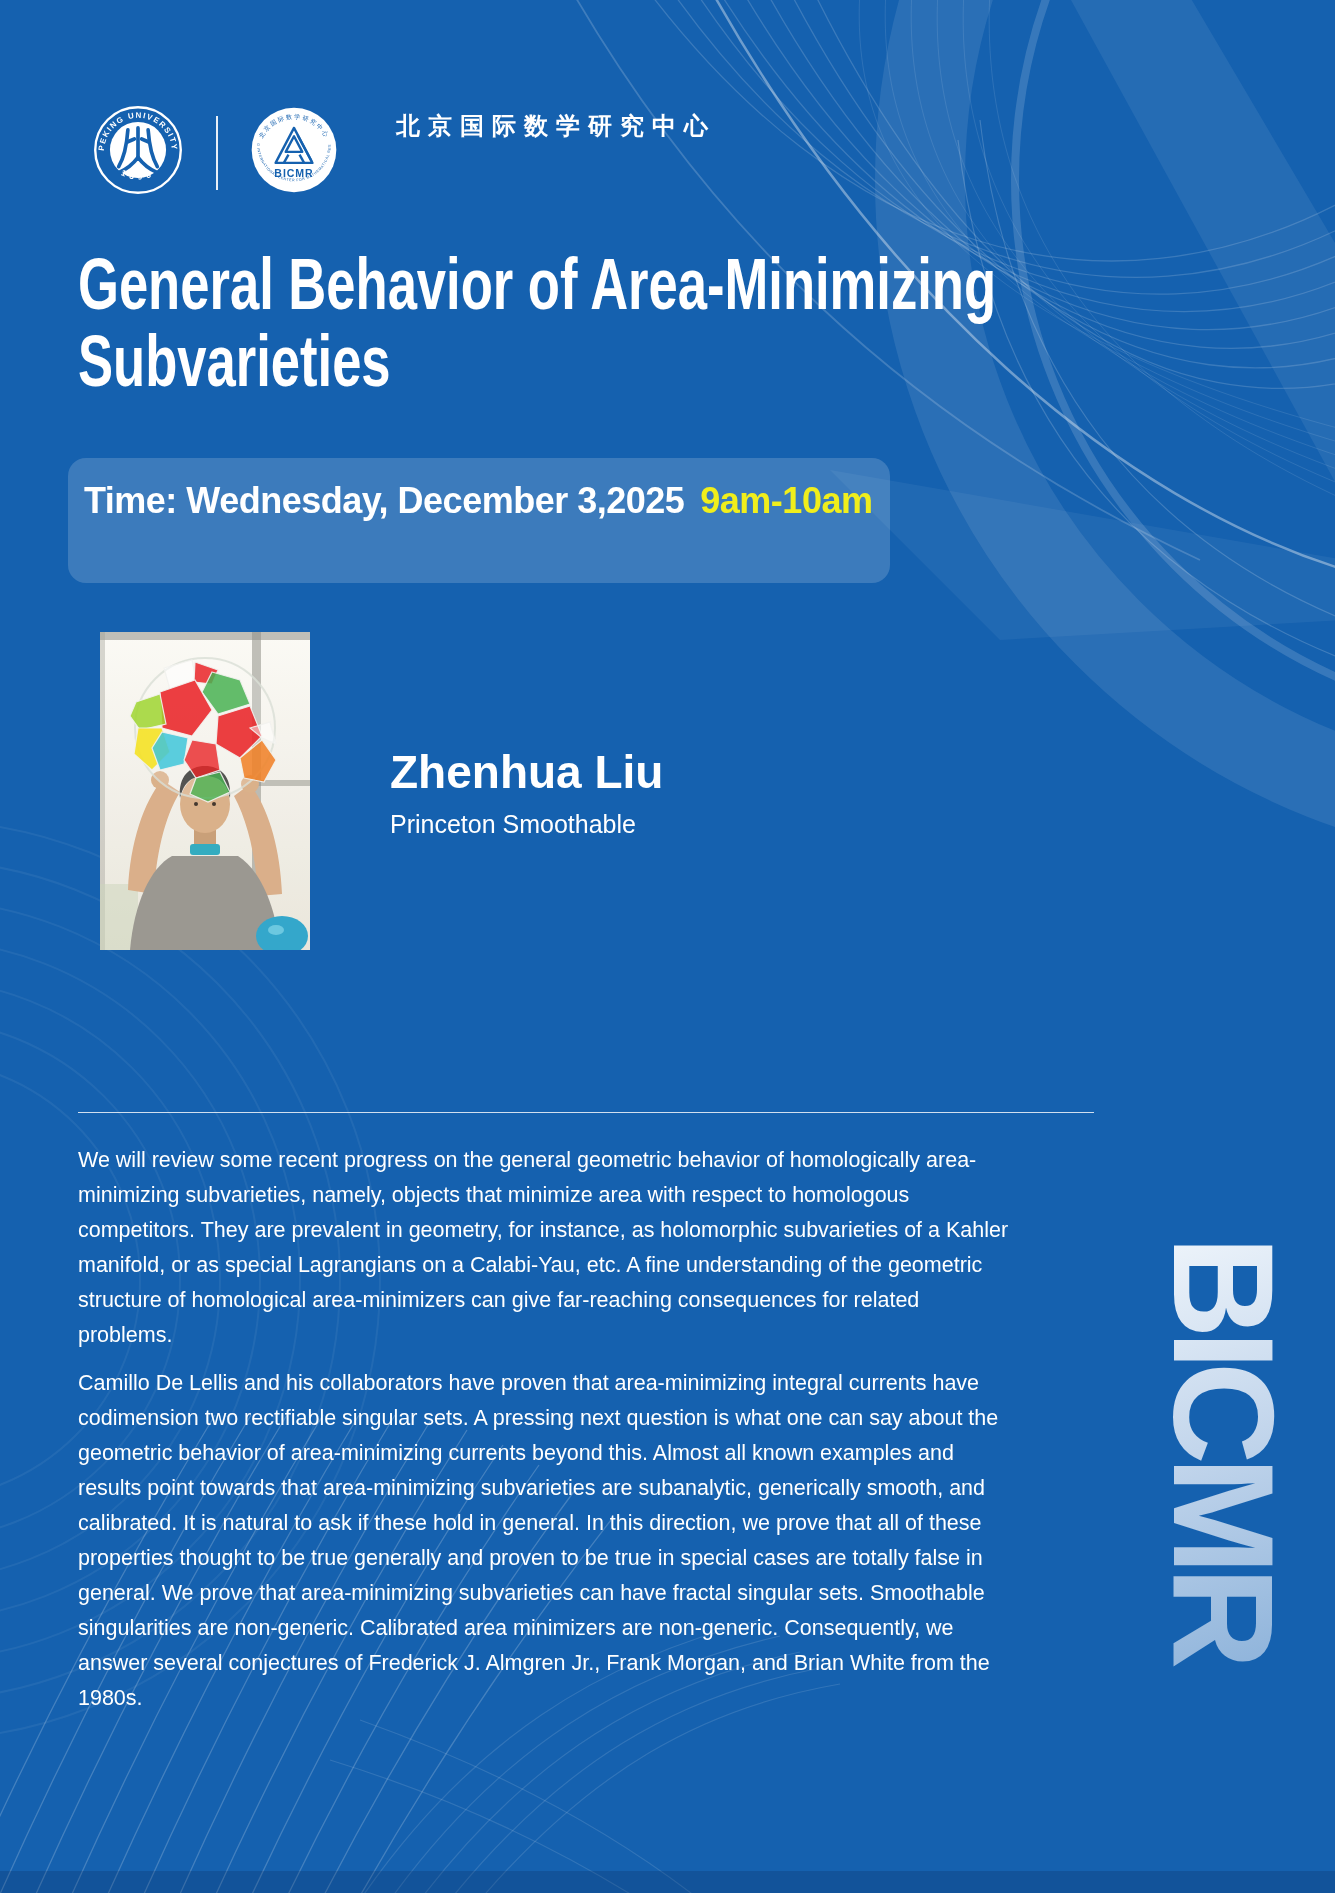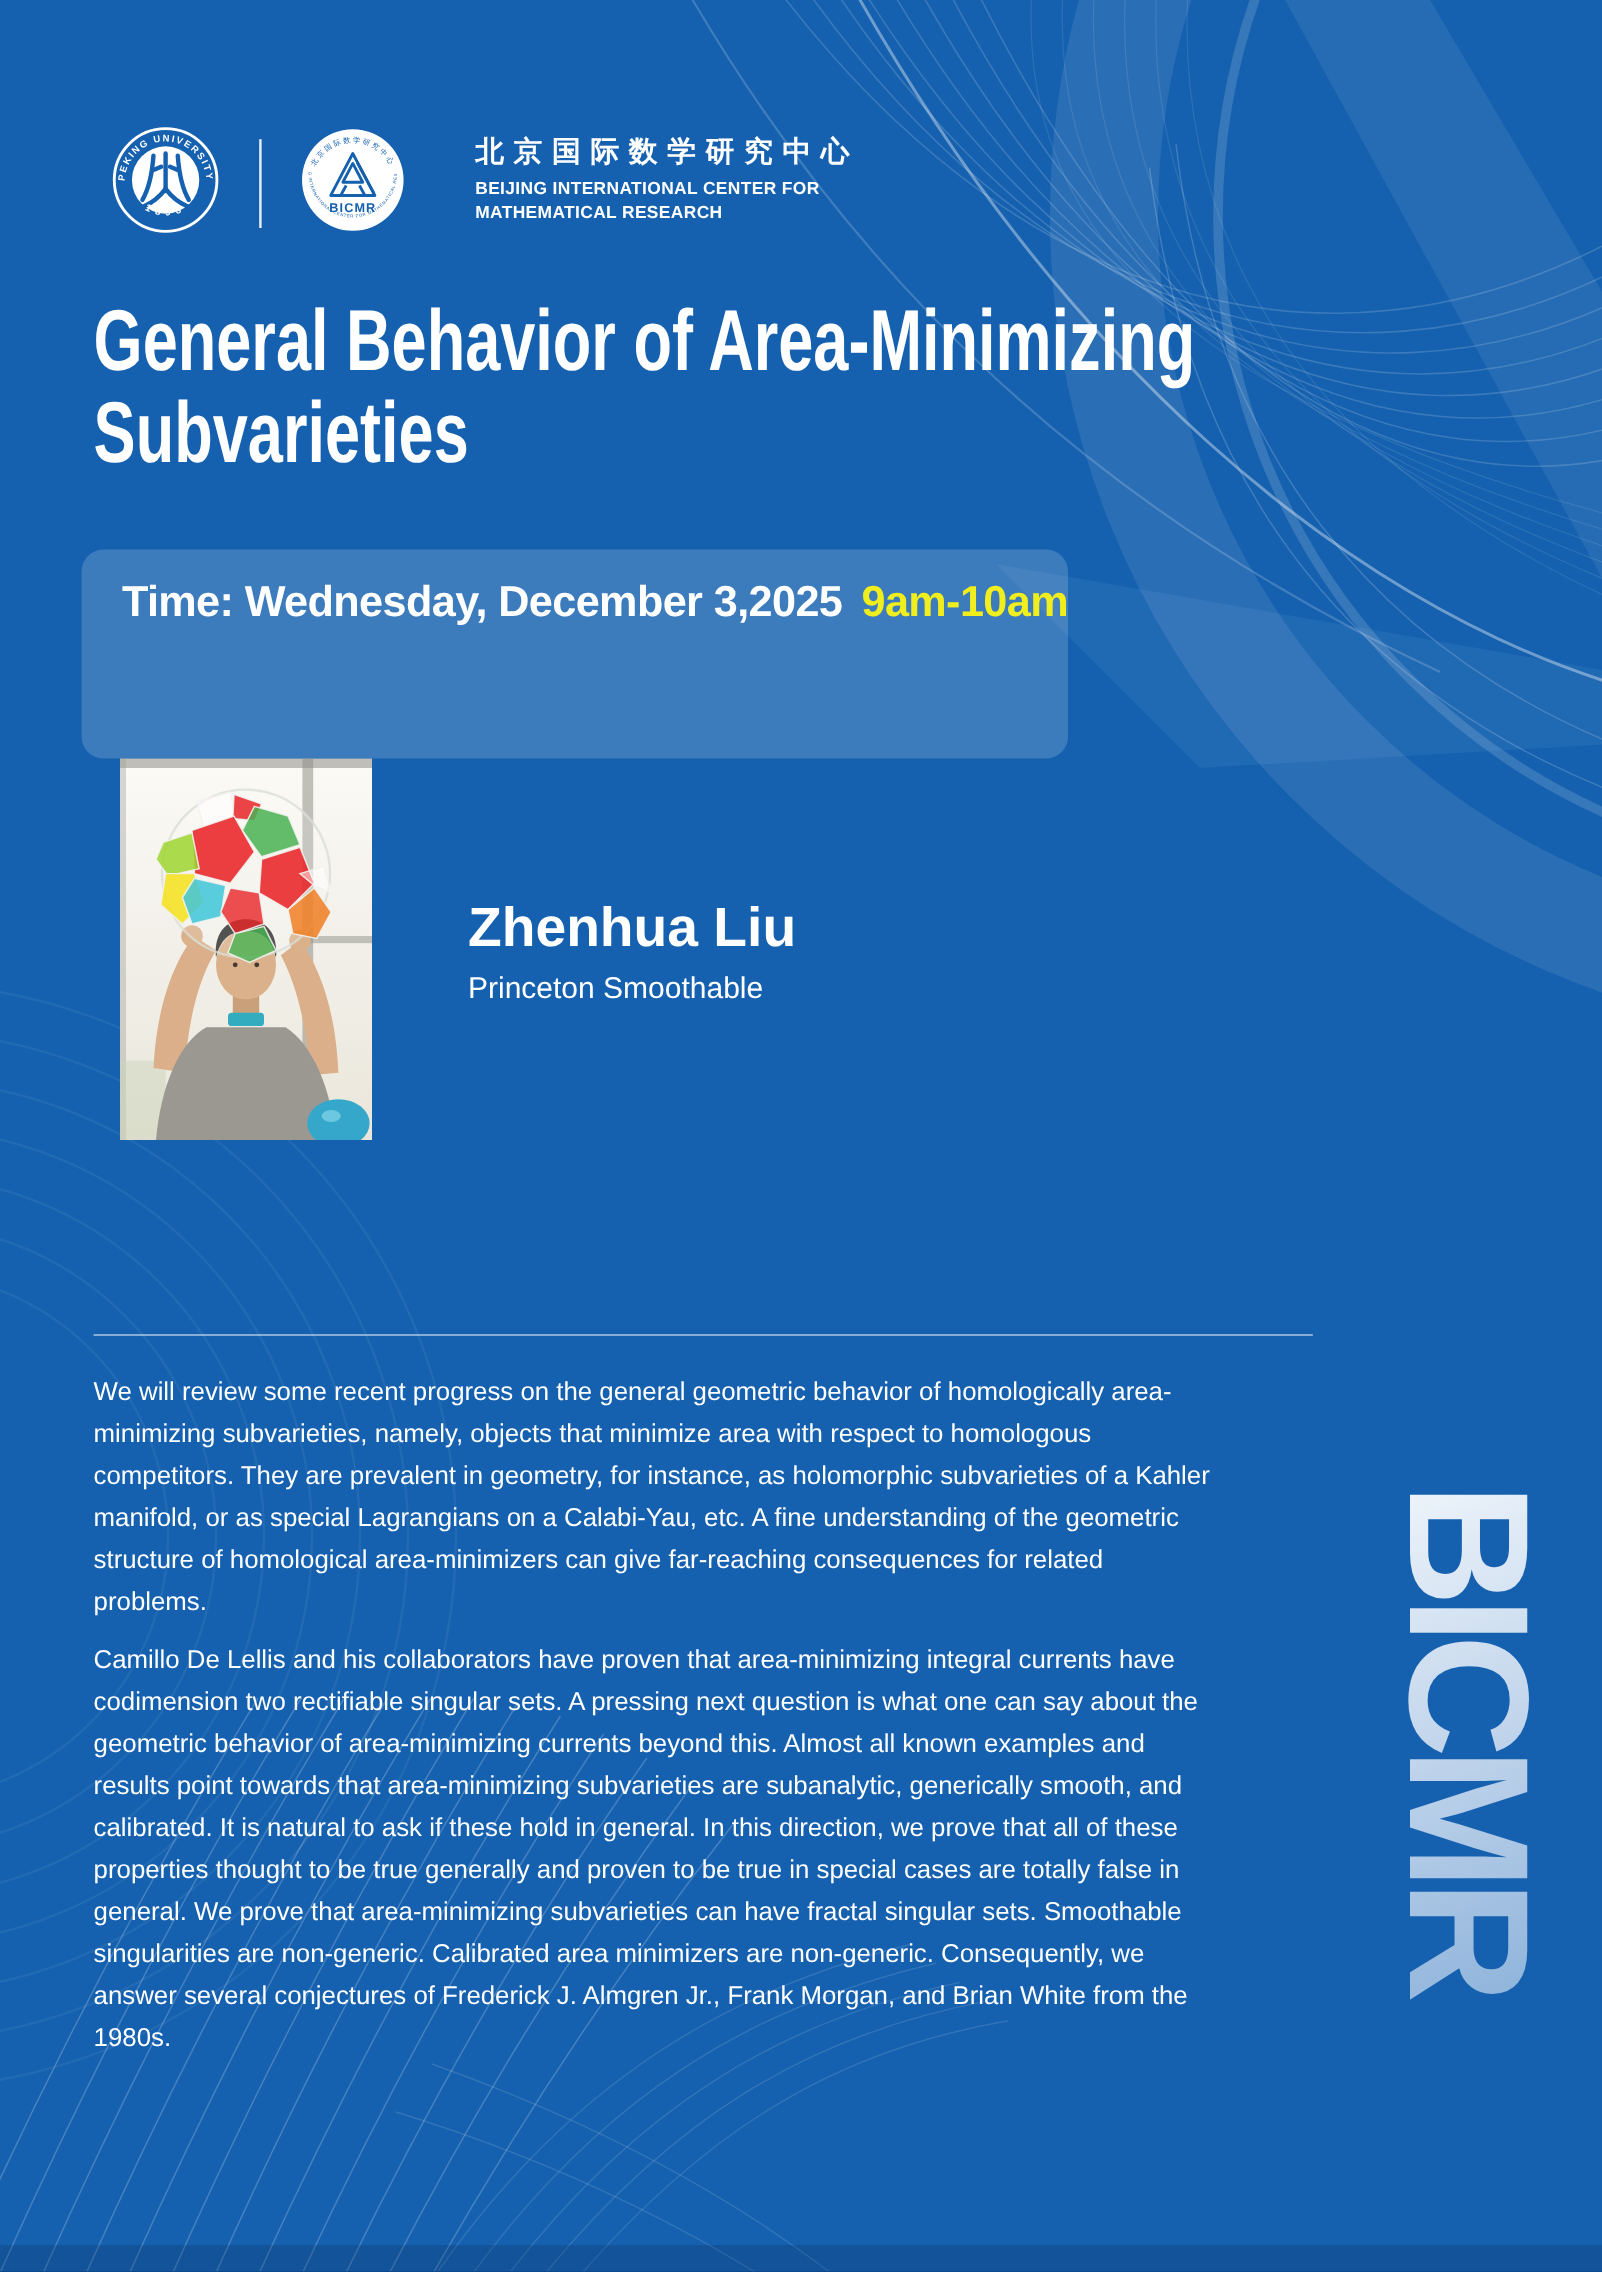--- a/index.html
+++ b/index.html
@@ -17,22 +17,22 @@
   .logo-divider{width:2px;height:74px;background:rgba(255,255,255,.9);margin:12px 30px 0 32px;}
   .org-block{margin-left:56px;padding-top:6px;}
   .org-zh{font-size:24px;font-weight:600;letter-spacing:8px;white-space:nowrap;}
   .org-en{margin-top:7px;font-size:14.5px;font-weight:700;line-height:19.5px;letter-spacing:.3px;}
 
   
   .title{left:78px;top:246px;font-size:72px;line-height:77px;font-weight:700;
          letter-spacing:0;transform:scaleX(.73);transform-origin:left top;white-space:nowrap;}
 
   
-  .session-box{left:68px;top:458px;width:822px;height:174px;border-radius:18px;
-               background:rgba(255,255,255,.17);padding:0;text-align:right;}
+  .session-box{left:68px;top:458px;width:822px;height:125px;border-radius:18px;
+               background:rgba(255,255,255,.17);padding:0;}
   .session-line{margin:0 0 0 16px;font-size:36px;font-weight:700;white-space:nowrap;letter-spacing:-.5px;}
   .session-line.first{padding-top:22px;}
   .session-line.second{margin-top:16px;}
   .time-range{color:#f0ee1c;margin-left:16px;}
   .password{margin-left:40px;}
 
   
   .photo{left:100px;top:632px;width:210px;height:318px;}
   .speaker-name{left:390px;top:745px;font-size:46px;font-weight:700;white-space:nowrap;}
   .speaker-affiliation{left:390px;top:810px;font-size:25px;font-weight:400;white-space:nowrap;}
@@ -169,24 +169,20 @@
       <text font-family="Liberation Sans, sans-serif" font-size="6.6" fill="#1561af" letter-spacing="2">
         <textPath href="#bicmrArcT" startOffset="50%" text-anchor="middle">北京国际数学研究中心</textPath>
       </text>
       <text font-family="Liberation Sans, sans-serif" font-size="3.9" fill="#1561af" letter-spacing=".6">
         <textPath href="#bicmrArcB" startOffset="50%" text-anchor="middle">BEIJING INTERNATIONAL CENTER FOR MATHEMATICAL RESEARCH</textPath>
       </text>
     </svg>
 
     <div class="org-block">
       <div class="org-zh">北京国际数学研究中心</div>
-      <div class="org-en">
-        <div>BEIJING INTERNATIONAL CENTER FOR</div>
-        <div>MATHEMATICAL RESEARCH</div>
-      </div>
     </div>
   </div>
 
   <div class="layer title">
     <div>General Behavior of Area-Minimizing</div>
     <div>Subvarieties</div>
   </div>
 
   <div class="layer session-box">
     <div class="session-line first">

